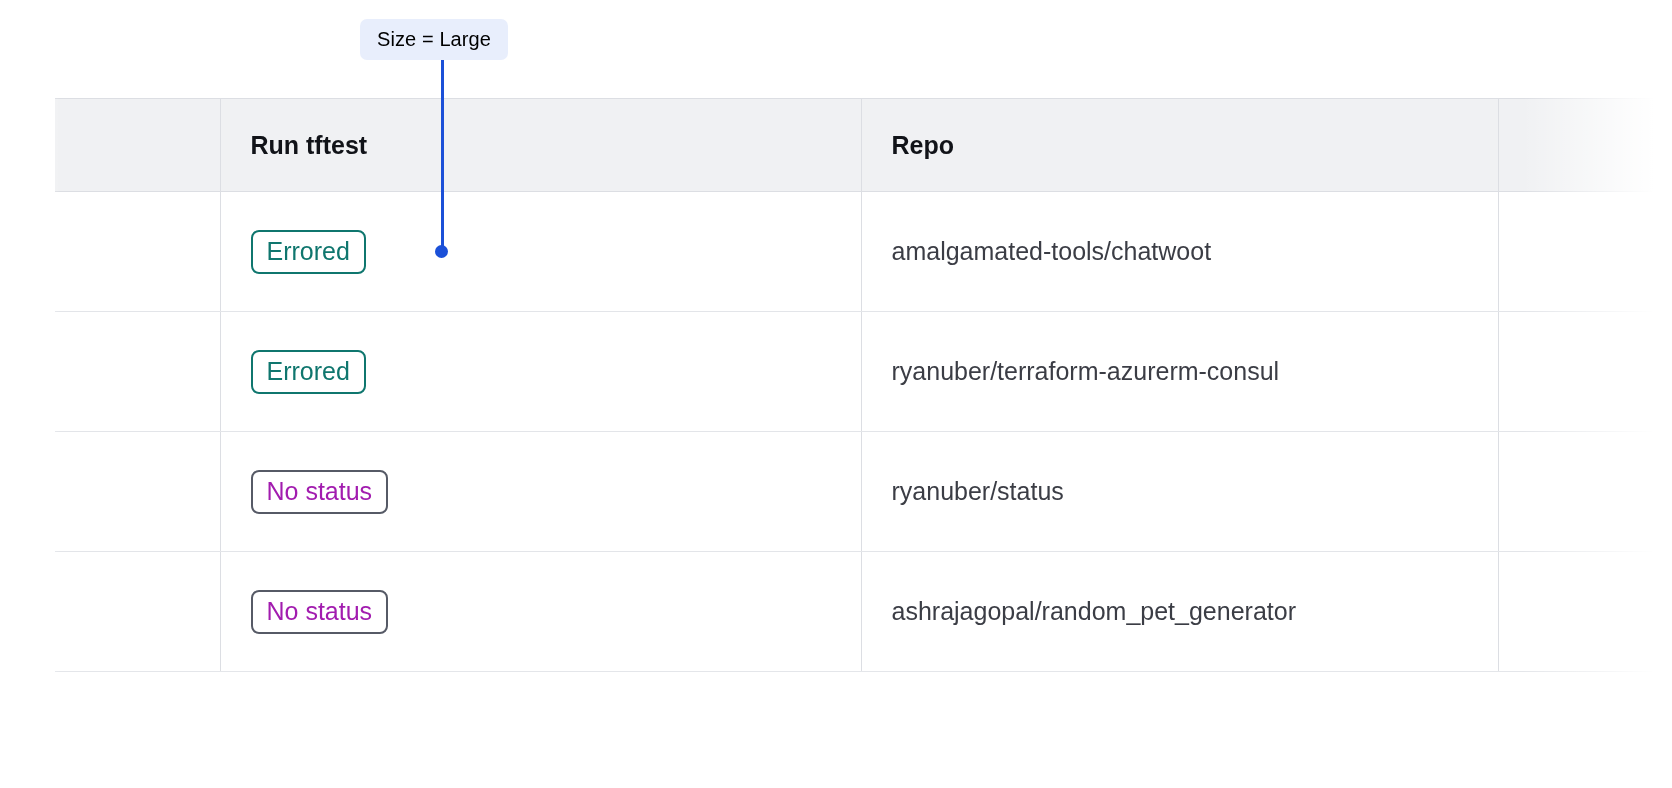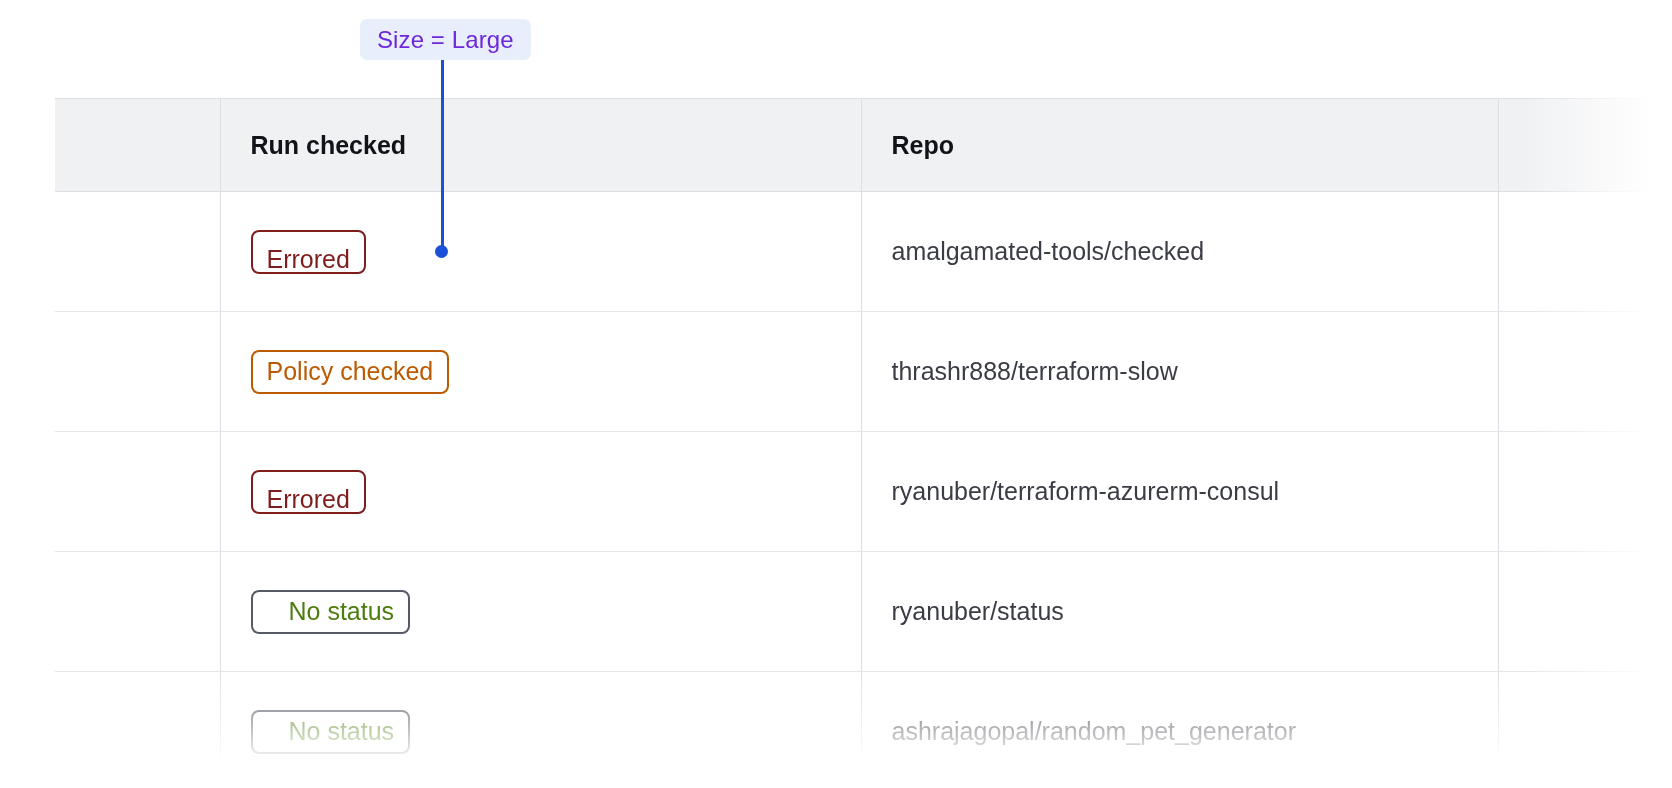--- a/index.html
+++ b/index.html
@@ -29,22 +29,22 @@
     height: 41px;
     display: flex;
     align-items: center;
     padding: 0 17px;
     background: #e8eefc;
     border-radius: 7px;
     box-sizing: border-box;
     z-index: 5;
   }
   .annotation-label {
-    font-size: 24px;
-    color: #6d28d9;
+    font-size: 20px;
+    color: #000000;
     font-weight: 400;
     white-space: nowrap;
     letter-spacing: 0.1px;
   }
   .annotation-line {
     position: absolute;
     left: 441px;
     top: 60px;
     width: 3px;
     height: 192px;
@@ -119,24 +119,24 @@
     height: 44px;
     padding: 0 14px;
     border: 2px solid currentColor;
     border-radius: 8px;
     font-size: 25px;
     line-height: 1;
     white-space: nowrap;
     background: #ffffff;
     box-sizing: border-box;
   }
-  .badge-errored       { color: #7f1d1d; align-items: flex-end; }
+  .badge-errored       { color: #0f766e; }
   .badge-policy        { color: #bb5a00; }
   .badge-nostatus      { color: #565a66; }
-  .badge-nostatus span { color: #4d7c0f; margin-left: 22px; }
+  .badge-nostatus span { color: #a21caf; }
 
   
   .fade-left {
     position: absolute;
     left: 0; top: 0;
     width: 60px; height: 788px;
     background: linear-gradient(to right, #ffffff 20%, rgba(255,255,255,0) 100%);
     z-index: 8;
     pointer-events: none;
   }
@@ -169,21 +169,21 @@
   <div class="annotation-dot"></div>
 
   <div class="table-wrap">
     <table class="tbl">
       <thead>
         <tr>
           <th class="col-check">
             <span class="cell-pad"></span>
           </th>
           <th class="col-status">
-            <span class="cell-pad">Run checked</span>
+            <span class="cell-pad">Run tftest</span>
           </th>
           <th class="col-repo">
             <span class="cell-pad-repo">Repo</span>
           </th>
           <th class="col-extra">
             <span class="cell-pad"></span>
           </th>
         </tr>
       </thead>
       <tbody>
@@ -191,39 +191,25 @@
         <tr>
           <td class="col-check"></td>
           <td class="col-status">
             <span class="cell-pad">
               <span class="badge badge-errored">
                 <span>Errored</span>
               </span>
             </span>
           </td>
           <td class="col-repo">
-            <span class="cell-pad-repo">amalgamated-tools/checked</span>
-          </td>
-          <td class="col-extra"></td>
-        </tr>
-
-        <tr>
-          <td class="col-check"></td>
-          <td class="col-status">
-            <span class="cell-pad">
-              <span class="badge badge-policy">
-                <span>Policy checked</span>
-              </span>
-            </span>
-          </td>
-          <td class="col-repo">
-            <span class="cell-pad-repo">thrashr888/terraform-slow</span>
-          </td>
-          <td class="col-extra"></td>
-        </tr>
+            <span class="cell-pad-repo">amalgamated-tools/chatwoot</span>
+          </td>
+          <td class="col-extra"></td>
+        </tr>
+
 
         <tr>
           <td class="col-check"></td>
           <td class="col-status">
             <span class="cell-pad">
               <span class="badge badge-errored">
                 <span>Errored</span>
               </span>
             </span>
           </td>

